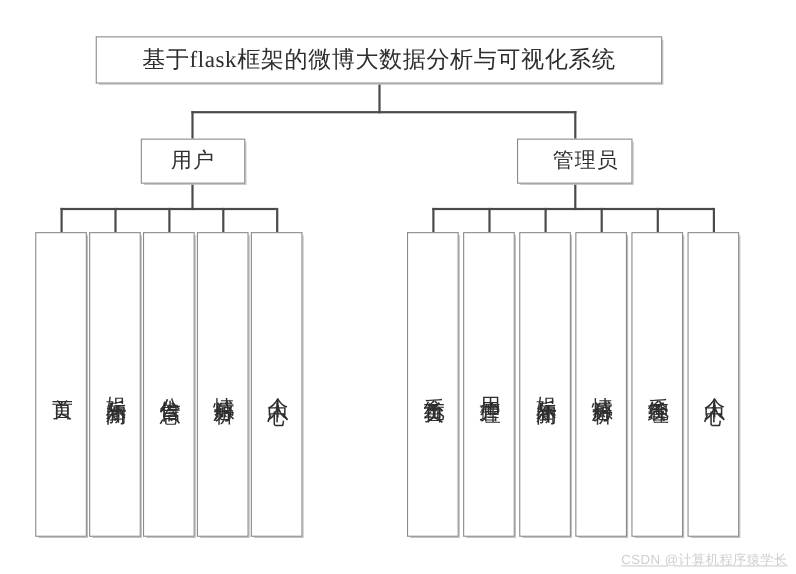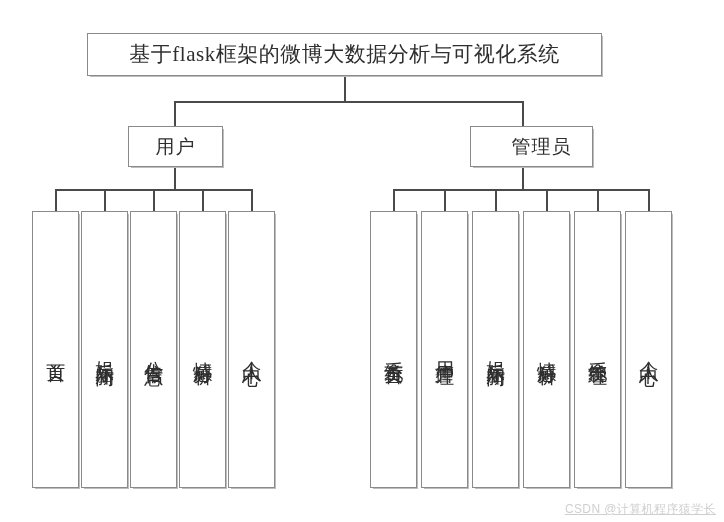--- a/index.html
+++ b/index.html
@@ -60,21 +60,21 @@
     justify-content: center;
   }
   .role-node .node-label {
     font-size: 19px;
     line-height: 1;
     letter-spacing: 1px;
     white-space: nowrap;
     color: #2e2e2e;
   }
   #role-node-user  { left: 128px; width: 95px; }
-  #role-node-admin { left: 470px; width: 123px; padding-left: 20px; }
+  #role-node-admin { left: 470px; width: 105px; padding-left: 20px; }
 
   
   .leaf-node {
     top: 211px;
     height: 277px;
     display: flex;
     align-items: center;
     justify-content: center;
   }
   .leaf-node .node-label {

